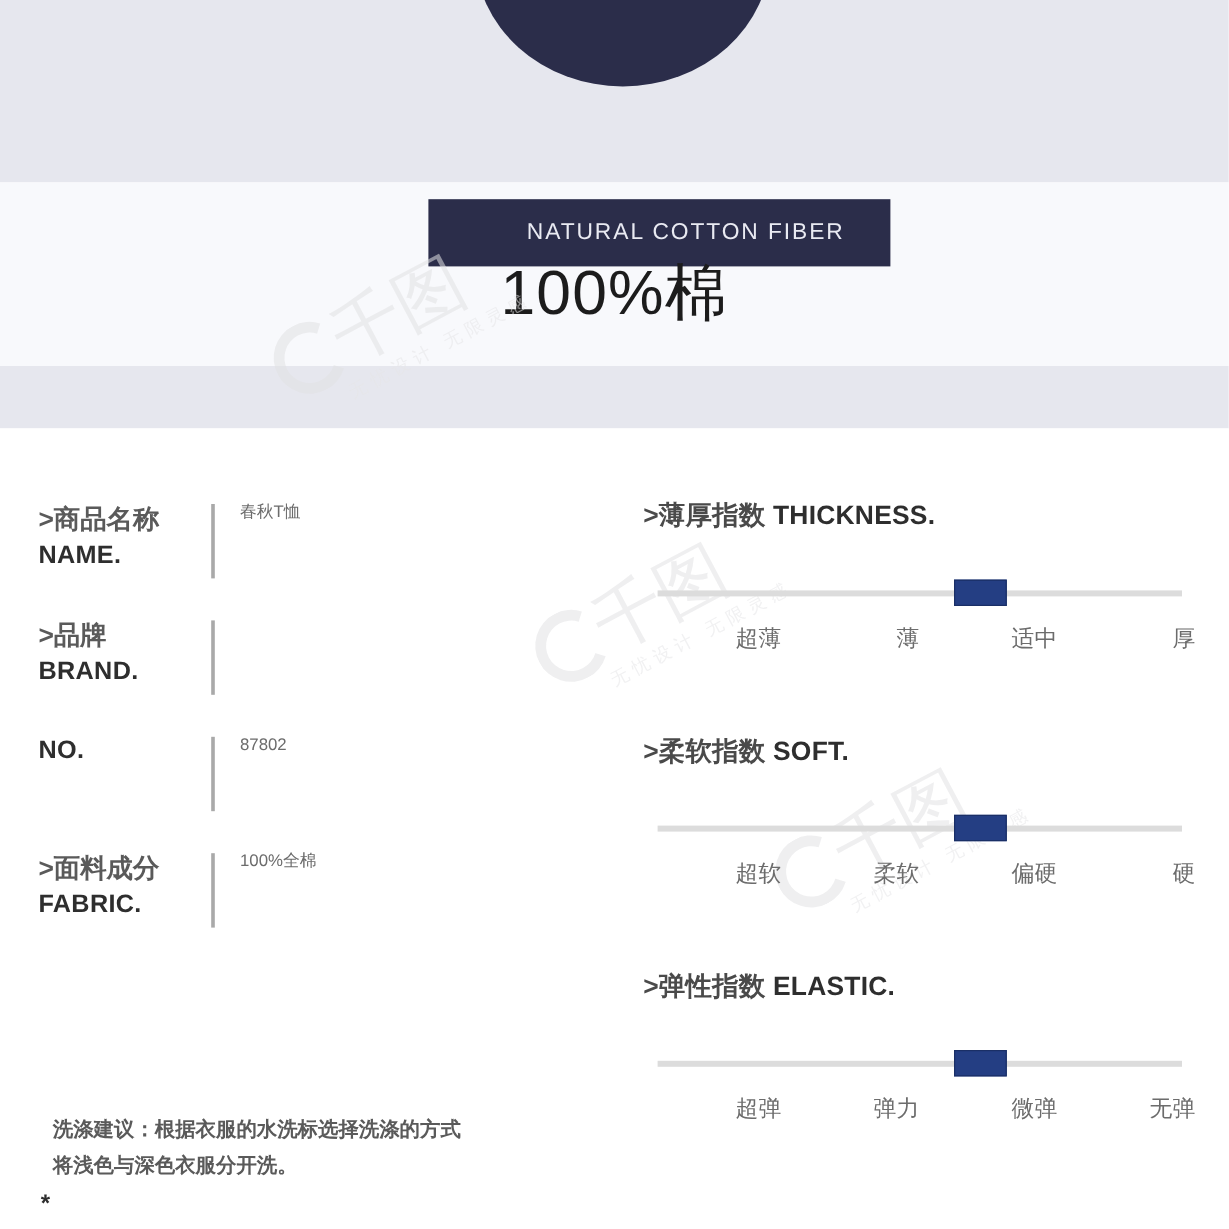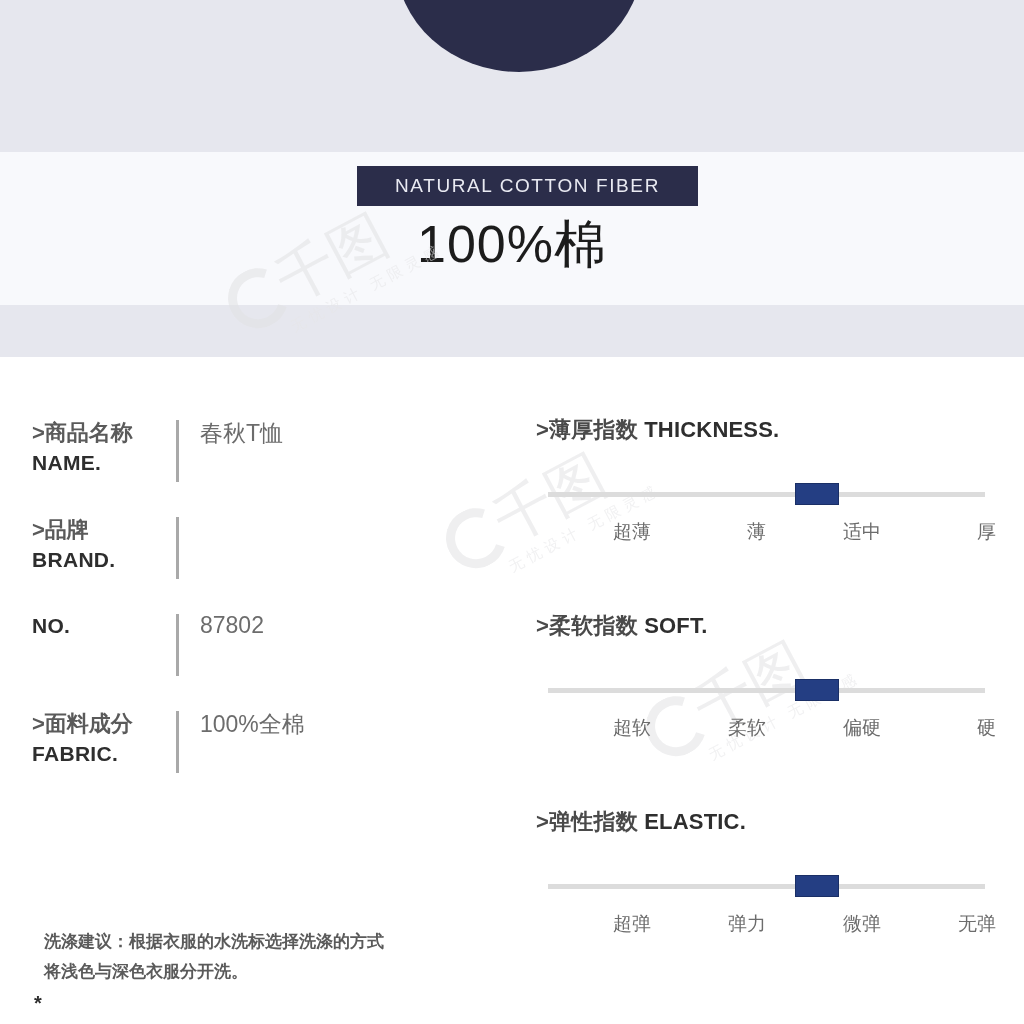--- a/index.html
+++ b/index.html
@@ -33,25 +33,26 @@
     border-radius: 0 0 123px 123px / 0 0 111px 111px;
     overflow: hidden;
   }
 
   
   #banner-box {
     position: absolute;
     left: 357px;
     top: 166px;
     width: 341px;
-    height: 40px;
+    height: 56px;
     background: #2b2d4a;
     display: flex;
     align-items: center;
     justify-content: center;
+    padding-left: 44px;
   }
   #banner-box .banner-text {
     color: #e9eaf2;
     font-size: 19px;
     letter-spacing: 1.6px;
     white-space: nowrap;
   }
   #headline {
     position: absolute;
     left: 0; top: 210px; width: 1024px;
@@ -139,21 +140,21 @@
     left: 144px;
     top: 3px;
     width: 3px;
     height: 62px;
     background: #a9a9a9;
   }
   .spec-value {
     position: absolute;
     left: 168px;
     top: 1px;
-    font-size: 23px;
+    font-size: 14px;
     color: #6c6c6c;
     white-space: nowrap;
   }
 
   #wash-note {
     position: absolute;
     left: 44px;
     top: 570px;
     font-size: 17px;
     color: #5a5a5a;

